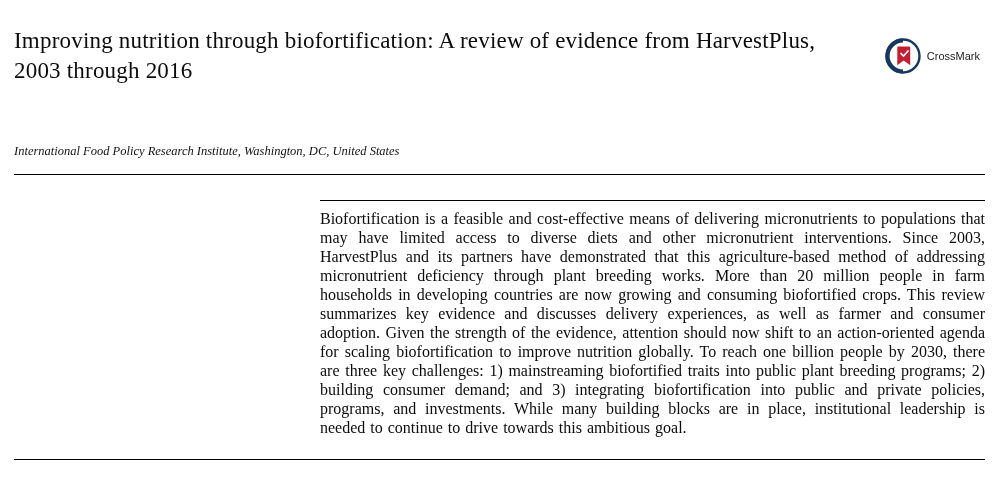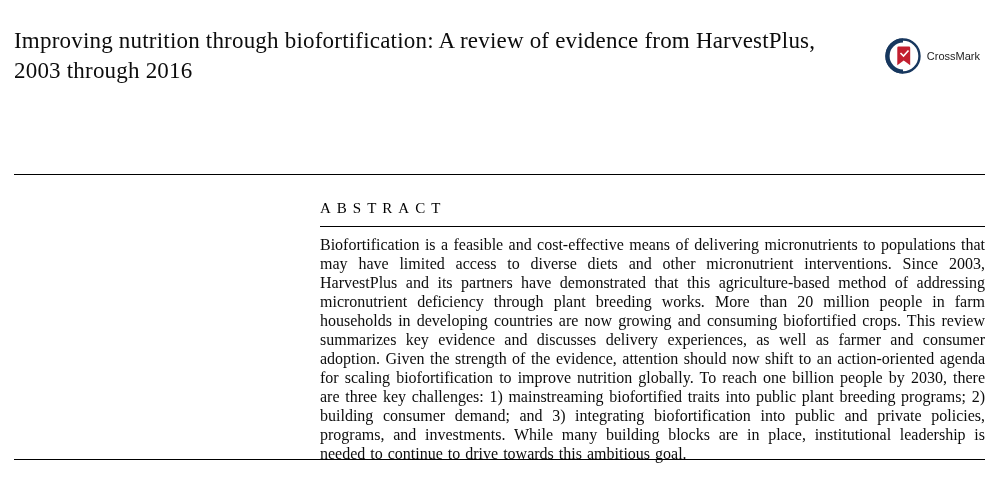--- a/index.html
+++ b/index.html
@@ -114,24 +114,24 @@
         <circle cx="20" cy="20" r="16.5" fill="#ffffff" stroke="#17375e" stroke-width="2.4"></circle>
         <path d="M20 4.5 A15.5 15.5 0 0 0 20 35.5" fill="none" stroke="#17375e" stroke-width="4.2"></path>
         <path d="M15.5 10.5 h10.5 a1.2 1.2 0 0 1 1.2 1.2 v17.5 l-6.5 -4.6 -6.4 4.6 v-17.5 a1.2 1.2 0 0 1 1.2 -1.2 z" fill="#c21f30"></path>
         <path d="M17.5 17 l3 3 5 -5.5" fill="none" stroke="#ffffff" stroke-width="1.6"></path>
       </svg>
     </span>
     <span class="cm-text">CrossMark</span>
   </div>
 
 
+  <div class="affiliation">International Food Policy Research Institute, Washington, DC, United States</div>
 
   <hr class="rule top">
 
   <div class="abstract-block">
-    <div class="abstract-heading">ABSTRACT</div>
     <div class="abstract-rule"></div>
     <p class="abstract-text">Biofortification is a feasible and cost-effective means of delivering micronutrients to populations that may have limited access to diverse diets and other micronutrient interventions. Since 2003, HarvestPlus and its partners have demonstrated that this agriculture-based method of addressing micronutrient deficiency through plant breeding works. More than 20 million people in farm households in developing countries are now growing and consuming biofortified crops. This review summarizes key evidence and discusses delivery experiences, as well as farmer and consumer adoption. Given the strength of the evidence, attention should now shift to an action-oriented agenda for scaling biofortification to improve nutrition globally. To reach one billion people by 2030, there are three key challenges: 1) mainstreaming biofortified traits into public plant breeding programs; 2) building consumer demand; and 3) integrating biofortification into public and private policies, programs, and investments. While many building blocks are in place, institutional leadership is needed to continue to drive towards this ambitious goal.</p>
   </div>
 
   <hr class="rule bottom">
 
 </div>
 
 </body></html>

